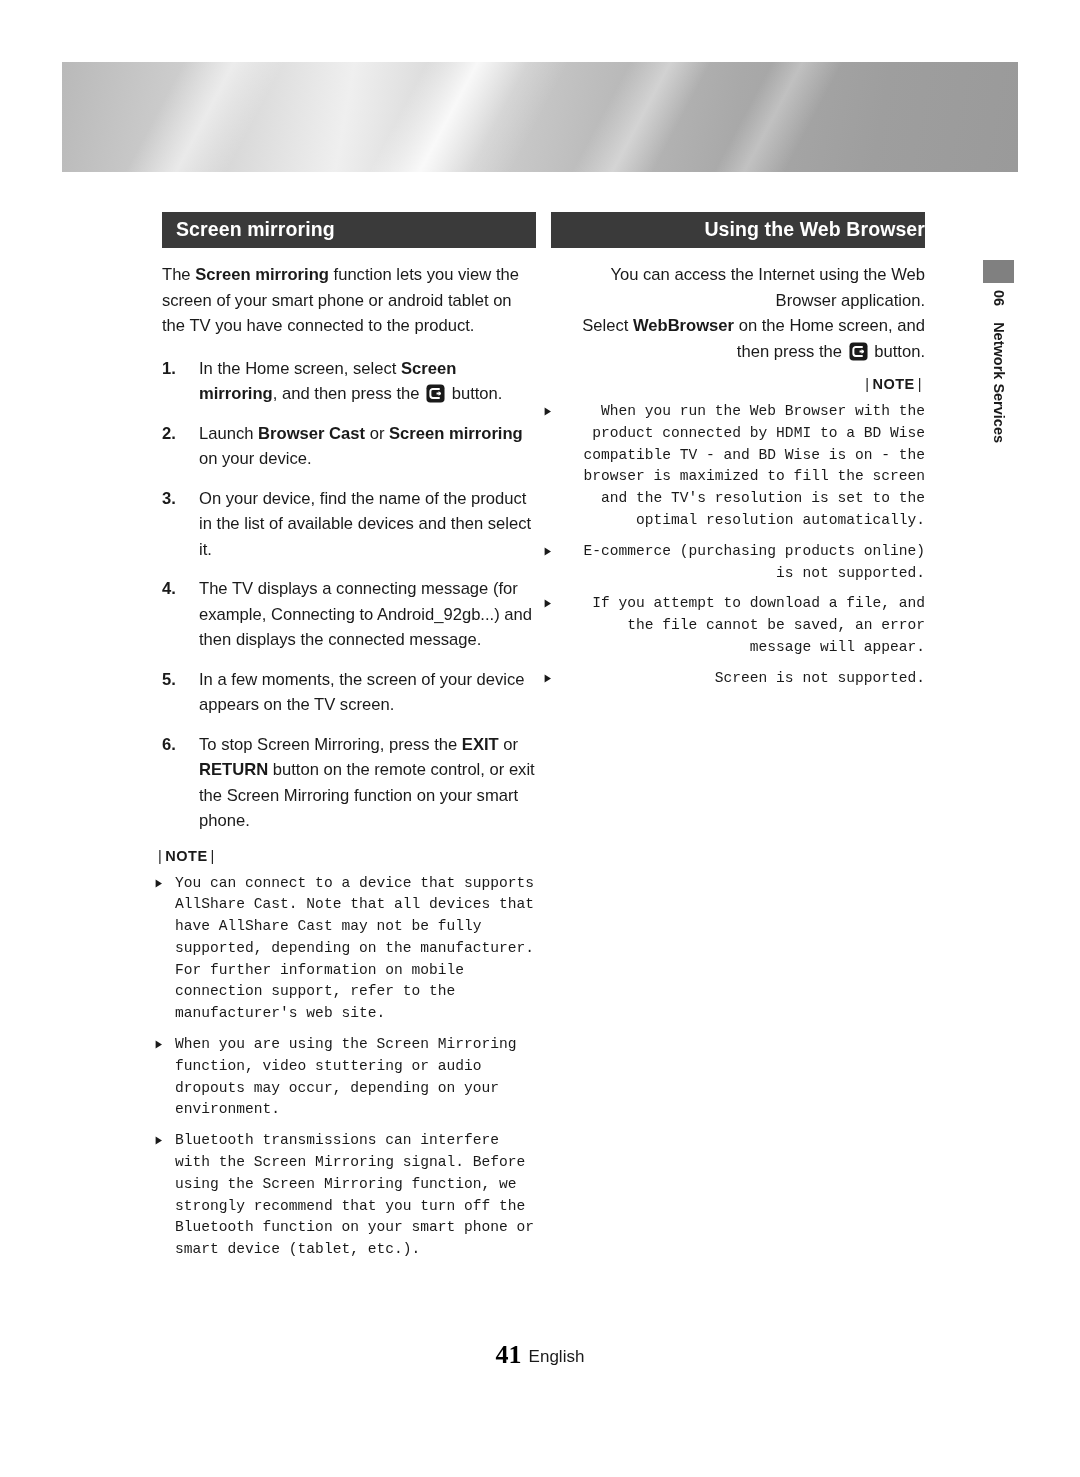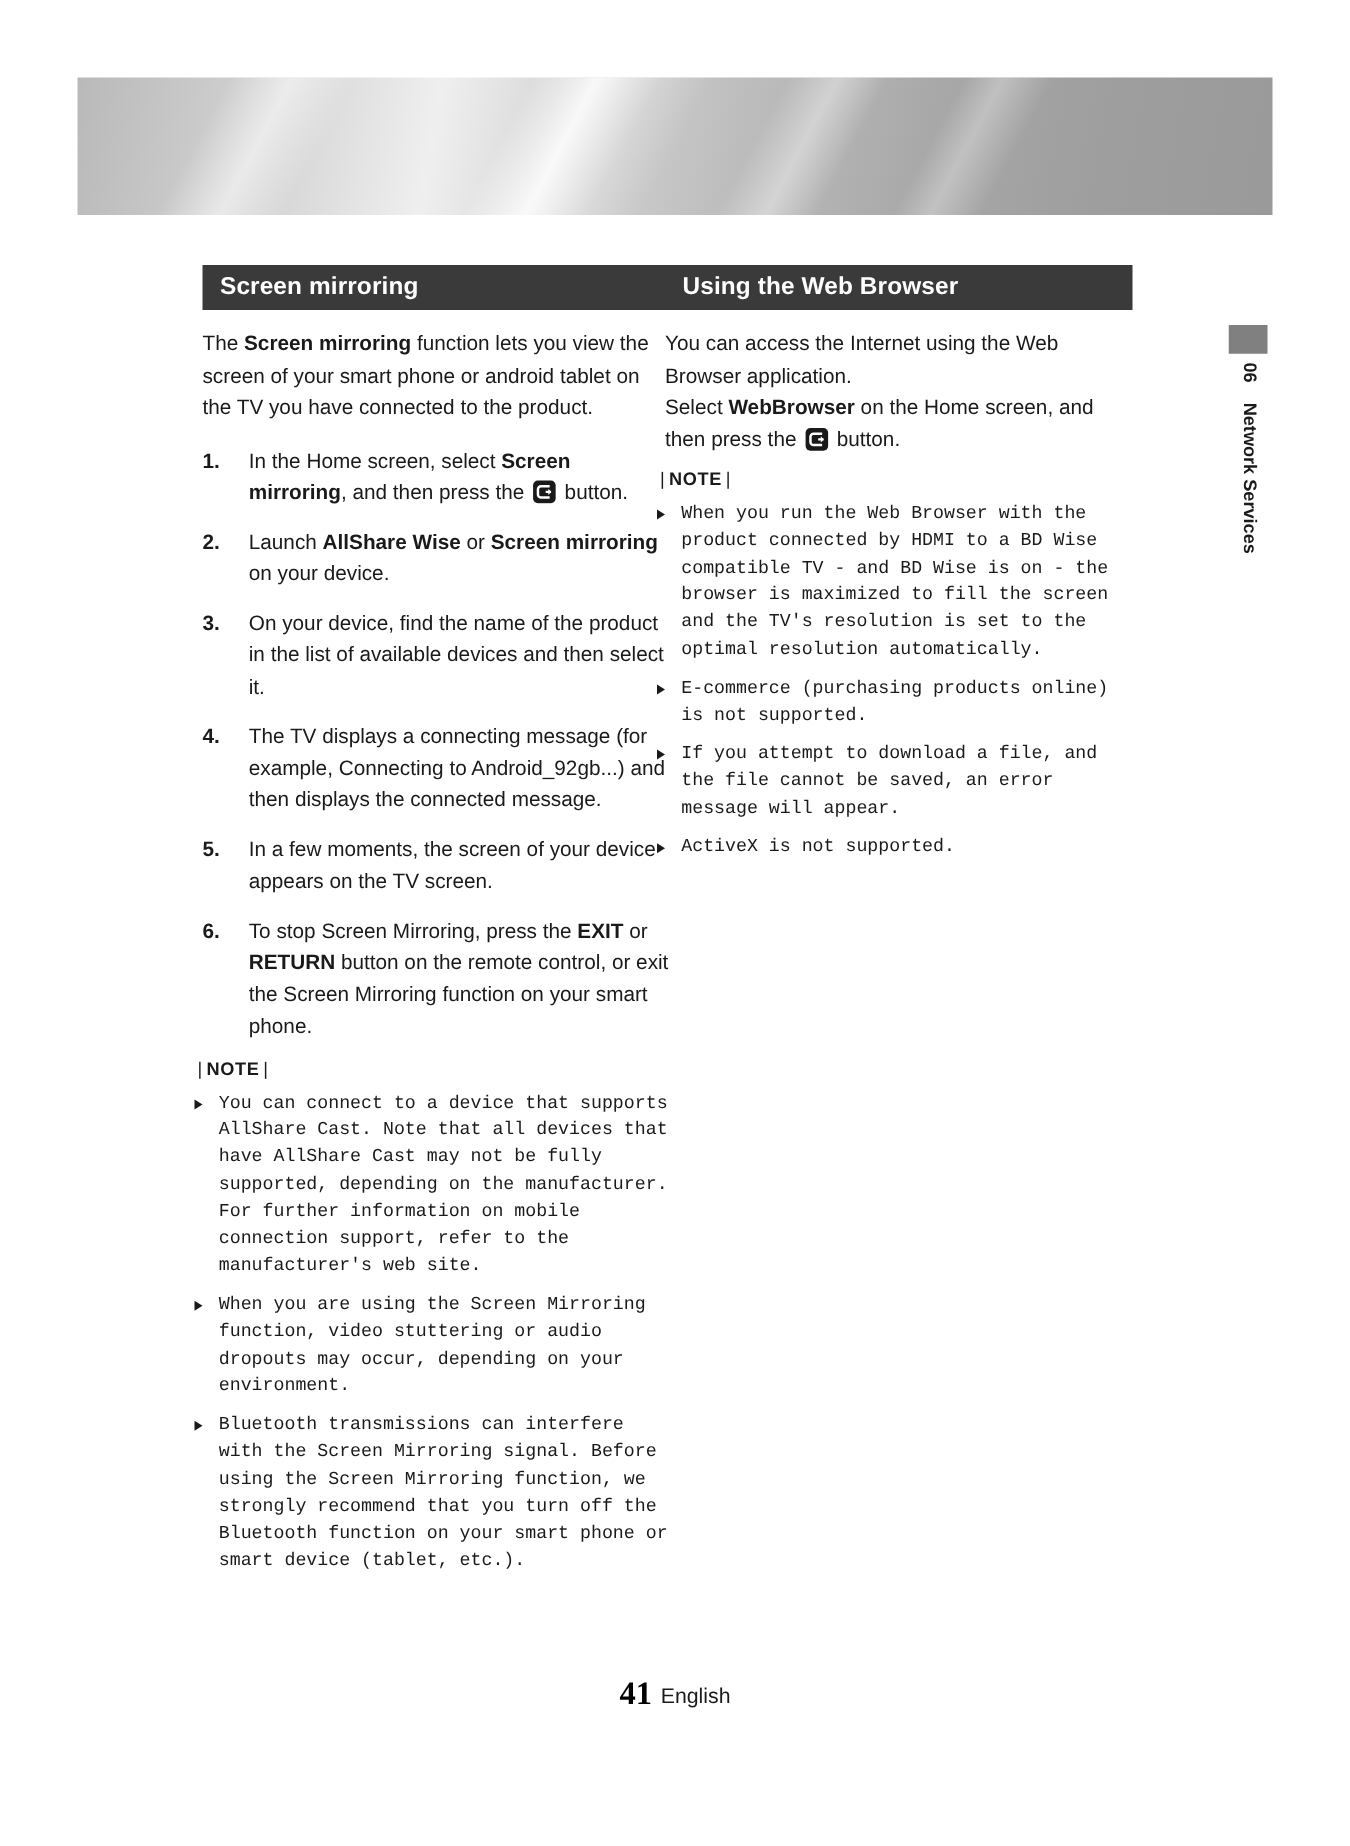--- a/index.html
+++ b/index.html
@@ -52,21 +52,21 @@
         #9e9e9e 85%,
         #9a9a9a 100%);
   }
 
   
   .col {
     position: absolute;
     top: 212px;
   }
   .col-left  { left: 162px; width: 374px; }
-  .col-right { left: 532px; width: 374px; }
+  .col-right { left: 551px; width: 374px; text-align: right; }
 
   
   .section-bar {
     background: #3a3a3a;
     color: #ffffff;
     font-size: 19.5px;
     font-weight: bold;
     letter-spacing: 0.1px;
     padding: 8px 0 9px 14px;
     box-sizing: border-box;
@@ -213,21 +213,21 @@
         <div class="step-num">1.</div>
         <div class="step-txt"><span>In the Home screen, select </span><b>Screen mirroring</b><span>, and then press the </span><span class="ebtn"><svg viewBox="0 0 20 20" width="19" height="19">
               <rect x="0.5" y="0.5" width="19" height="19" rx="4" ry="4" fill="#1a1a1a"></rect>
               <path d="M13.4 5.2 H7.2 A2.6 2.6 0 0 0 4.6 7.8 V12.2 A2.6 2.6 0 0 0 7.2 14.8 H13.4" fill="none" stroke="#ffffff" stroke-width="2.1" stroke-linecap="square"></path>
               <path d="M11.1 10 H15.6" fill="none" stroke="#ffffff" stroke-width="2.1"></path>
               <path d="M13.3 7.4 L15.9 10 L13.3 12.6 Z" fill="#ffffff"></path>
             </svg></span><span> button.</span></div>
       </div>
       <div class="step">
         <div class="step-num">2.</div>
-        <div class="step-txt"><span>Launch </span><b>AllShare Wise</b><span> or </span><b>Screen mirroring</b><span> on your device.</span></div>
+        <div class="step-txt"><span>Launch </span><b>Browser Cast</b><span> or </span><b>Screen mirroring</b><span> on your device.</span></div>
       </div>
       <div class="step">
         <div class="step-num">3.</div>
         <div class="step-txt"><span>On your device, find the name of the product in the list of available devices and then select it.</span></div>
       </div>
       <div class="step">
         <div class="step-num">4.</div>
         <div class="step-txt"><span>The TV displays a connecting message (for example, Connecting to Android_92gb...) and then displays the connected message.</span></div>
       </div>
       <div class="step">
@@ -313,21 +313,21 @@
           </svg>
         </span>
         <div class="note-txt">If you attempt to download a file, and the file cannot be saved, an error message will appear.</div>
       </div>
       <div class="note-item">
         <span class="note-bullet">
           <svg width="8" height="9" viewBox="0 0 8 9">
             <path d="M0.6 0.5 L7 4.5 L0.6 8.5 Z" fill="#1a1a1a"></path>
           </svg>
         </span>
-        <div class="note-txt">ActiveX is not supported.</div>
+        <div class="note-txt">Screen is not supported.</div>
       </div>
     </div>
 </div>
 
 <div class="chapter-tab"></div>
 <div class="chapter-label">
   <div class="vert">
     <span class="num">06</span><span class="sep"></span><span>Network Services</span>
   </div>
 </div>

